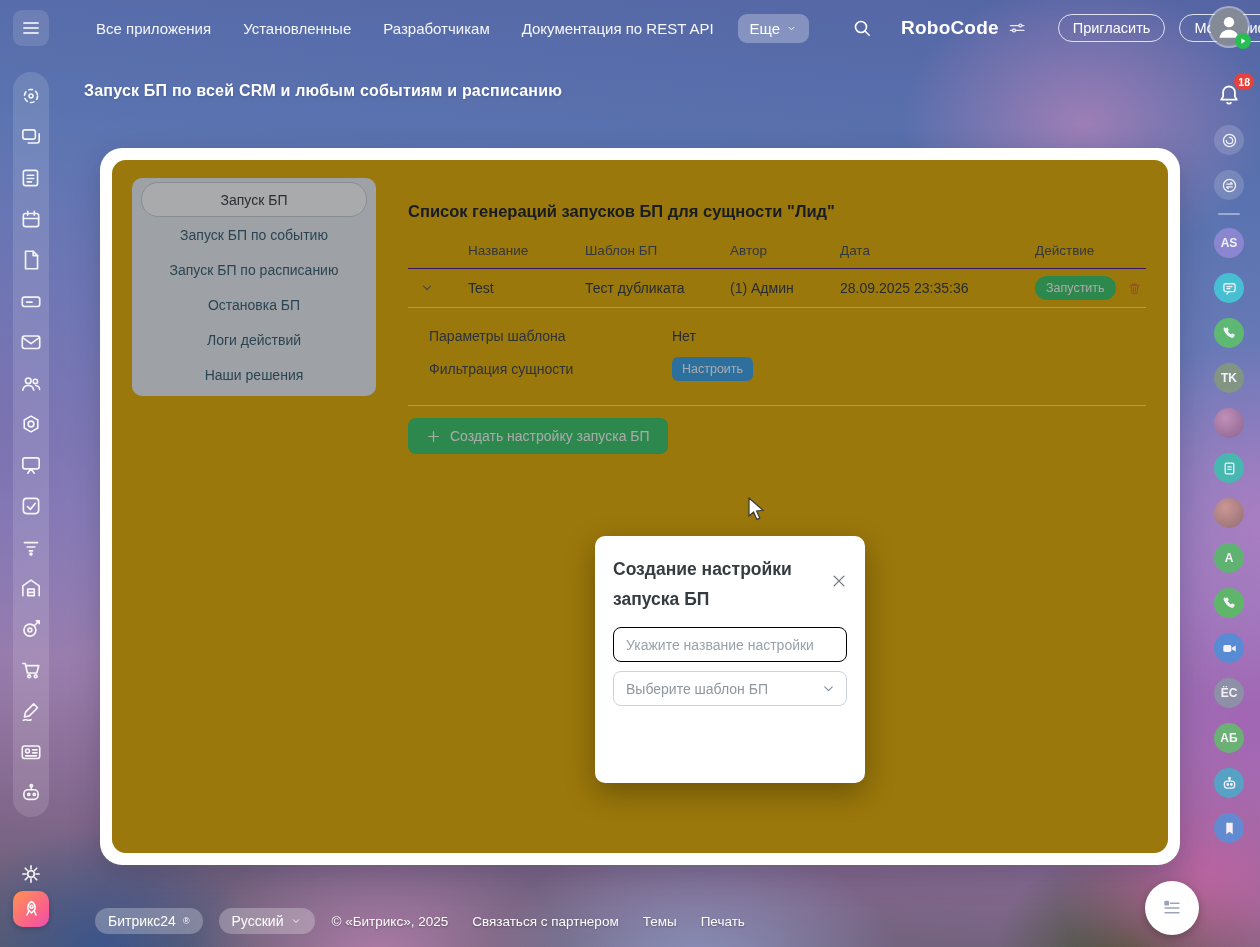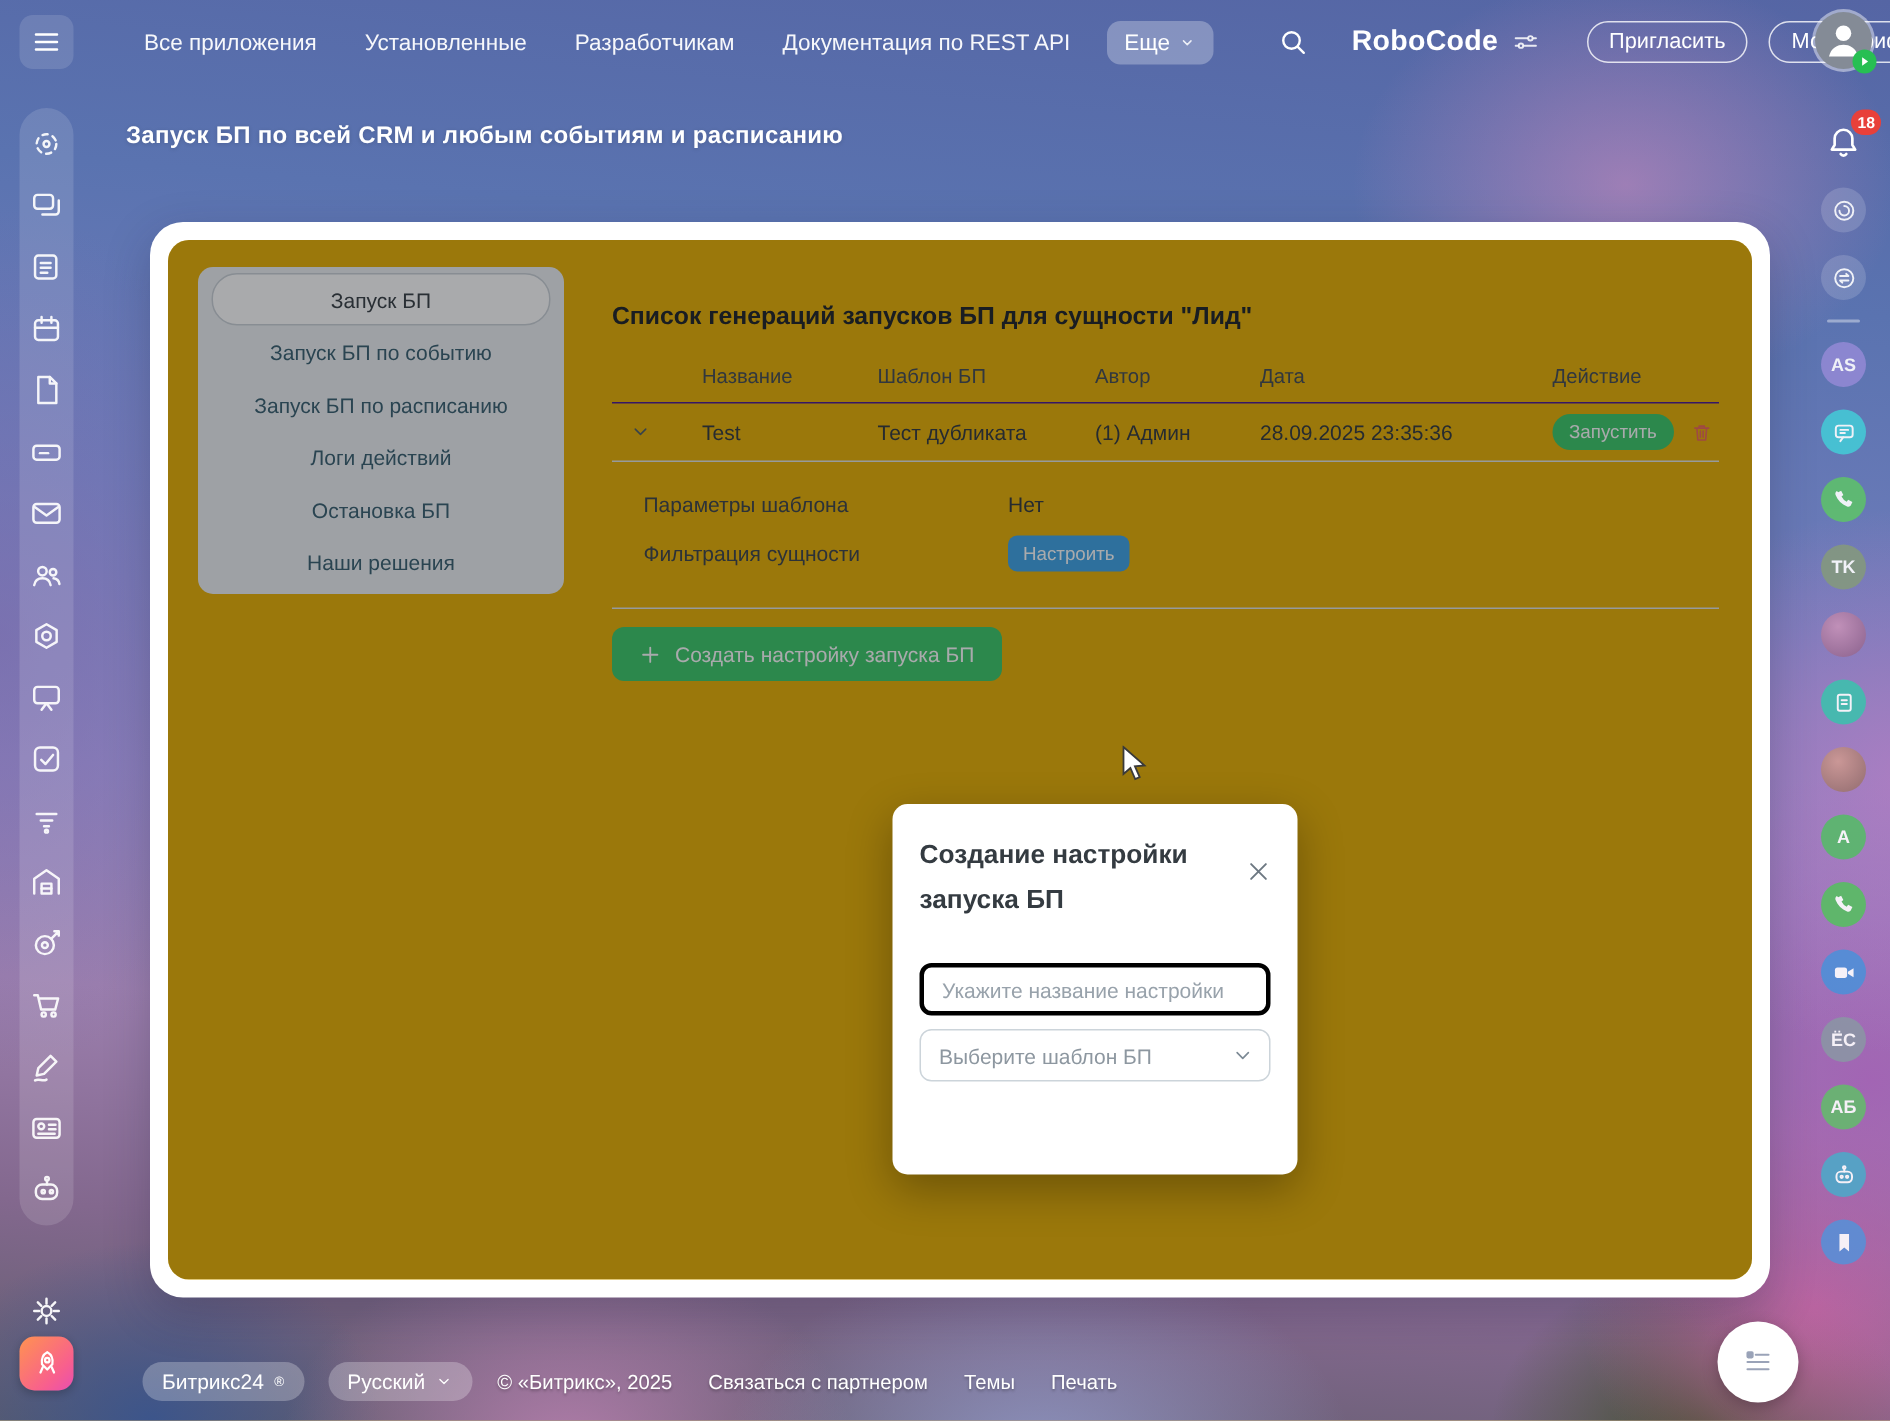--- a/index.html
+++ b/index.html
@@ -80,21 +80,21 @@
   .cfg-btn { background:#42a7e8; color:#fff; font-size:12.5px; padding:5px 10px; border-radius:6px; border:none; cursor:pointer; width:fit-content; font-family:inherit; }
   .hr { margin-top:24px; border-top:1px solid #e2e6e9; }
   .create-btn { margin-top:12px; display:inline-flex; align-items:center; gap:9px; background:#3fcb6c; color:#fff; font-size:14px; border:none; border-radius:8px; padding:10px 18px; cursor:pointer; font-family:inherit; }
   .create-btn svg { stroke:#fff; stroke-width:1.8; stroke-linecap:round; }
 
   
   .modal { position:absolute; left:595px; top:536px; width:270px; min-height:247px; background:#fff; border-radius:10px; z-index:50; box-shadow:0 10px 30px rgba(0,0,0,.3); padding:18px; }
   .modal h3 { font-size:17.5px; font-weight:bold; color:#343b41; line-height:30px; padding-right:36px; }
   .modal-close { position:absolute; right:17px; top:36px; width:18px; height:18px; cursor:pointer; display:flex; }
   .modal-close svg { stroke:#6d7882; stroke-width:1.6; stroke-linecap:round; }
-  .modal input { width:100%; height:35px; margin-top:28px; border:3px solid #000000; border-radius:8px; padding:0 12px; font-size:14px; font-family:inherit; color:#333; outline:none; }
+  .modal input { width:100%; height:35px; margin-top:13px; border:1px solid #000000; border-radius:8px; padding:0 12px; font-size:14px; font-family:inherit; color:#333; outline:none; }
   .modal input::placeholder { color:#98a2ab; }
   .select-box { width:100%; height:35px; margin-top:9px; border:1px solid #ccd4da; border-radius:8px; padding:0 10px 0 12px; font-size:14px; color:#8d97a0; display:flex; align-items:center; justify-content:space-between; cursor:pointer; }
   .select-box svg { stroke:#7d8a95; fill:none; stroke-width:1.6; stroke-linecap:round; stroke-linejoin:round; }
   .modal-footer { display:flex; justify-content:flex-end; margin-top:22px; }
   .cancel-btn { background:#eef1f4; border:none; border-radius:8px; padding:8px 16px; font-size:14px; color:#3c434a; cursor:pointer; font-family:inherit; }
 
   
   .footer { position:absolute; left:95px; bottom:13px; z-index:2; display:flex; align-items:center; gap:16px; color:#fff; }
   .f-pill { background:rgba(255,255,255,.26); border-radius:14px; padding:5px 13px; font-size:14px; display:flex; align-items:center; gap:7px; cursor:pointer; white-space:nowrap; }
   .f-pill sup { font-size:9px; }
@@ -335,22 +335,22 @@
     </div>
   </aside>
 
 <main class="app-card">
   <div class="app-inner">
 
     <nav class="panel-menu" id="panelMenu">
         <div class="panel-item active">Запуск БП</div>
         <div class="panel-item">Запуск БП по событию</div>
         <div class="panel-item">Запуск БП по расписанию</div>
+        <div class="panel-item">Остановка БП</div>
         <div class="panel-item">Логи действий</div>
-        <div class="panel-item">Остановка БП</div>
         <div class="panel-item">Наши решения</div>
       </nav>
 
     <section class="content">
       <h2>Список генераций запусков БП для сущности "Лид"</h2>
 
       <div class="bp-table">
         <div class="t-head">
           <span></span>
           <span>Название</span>

